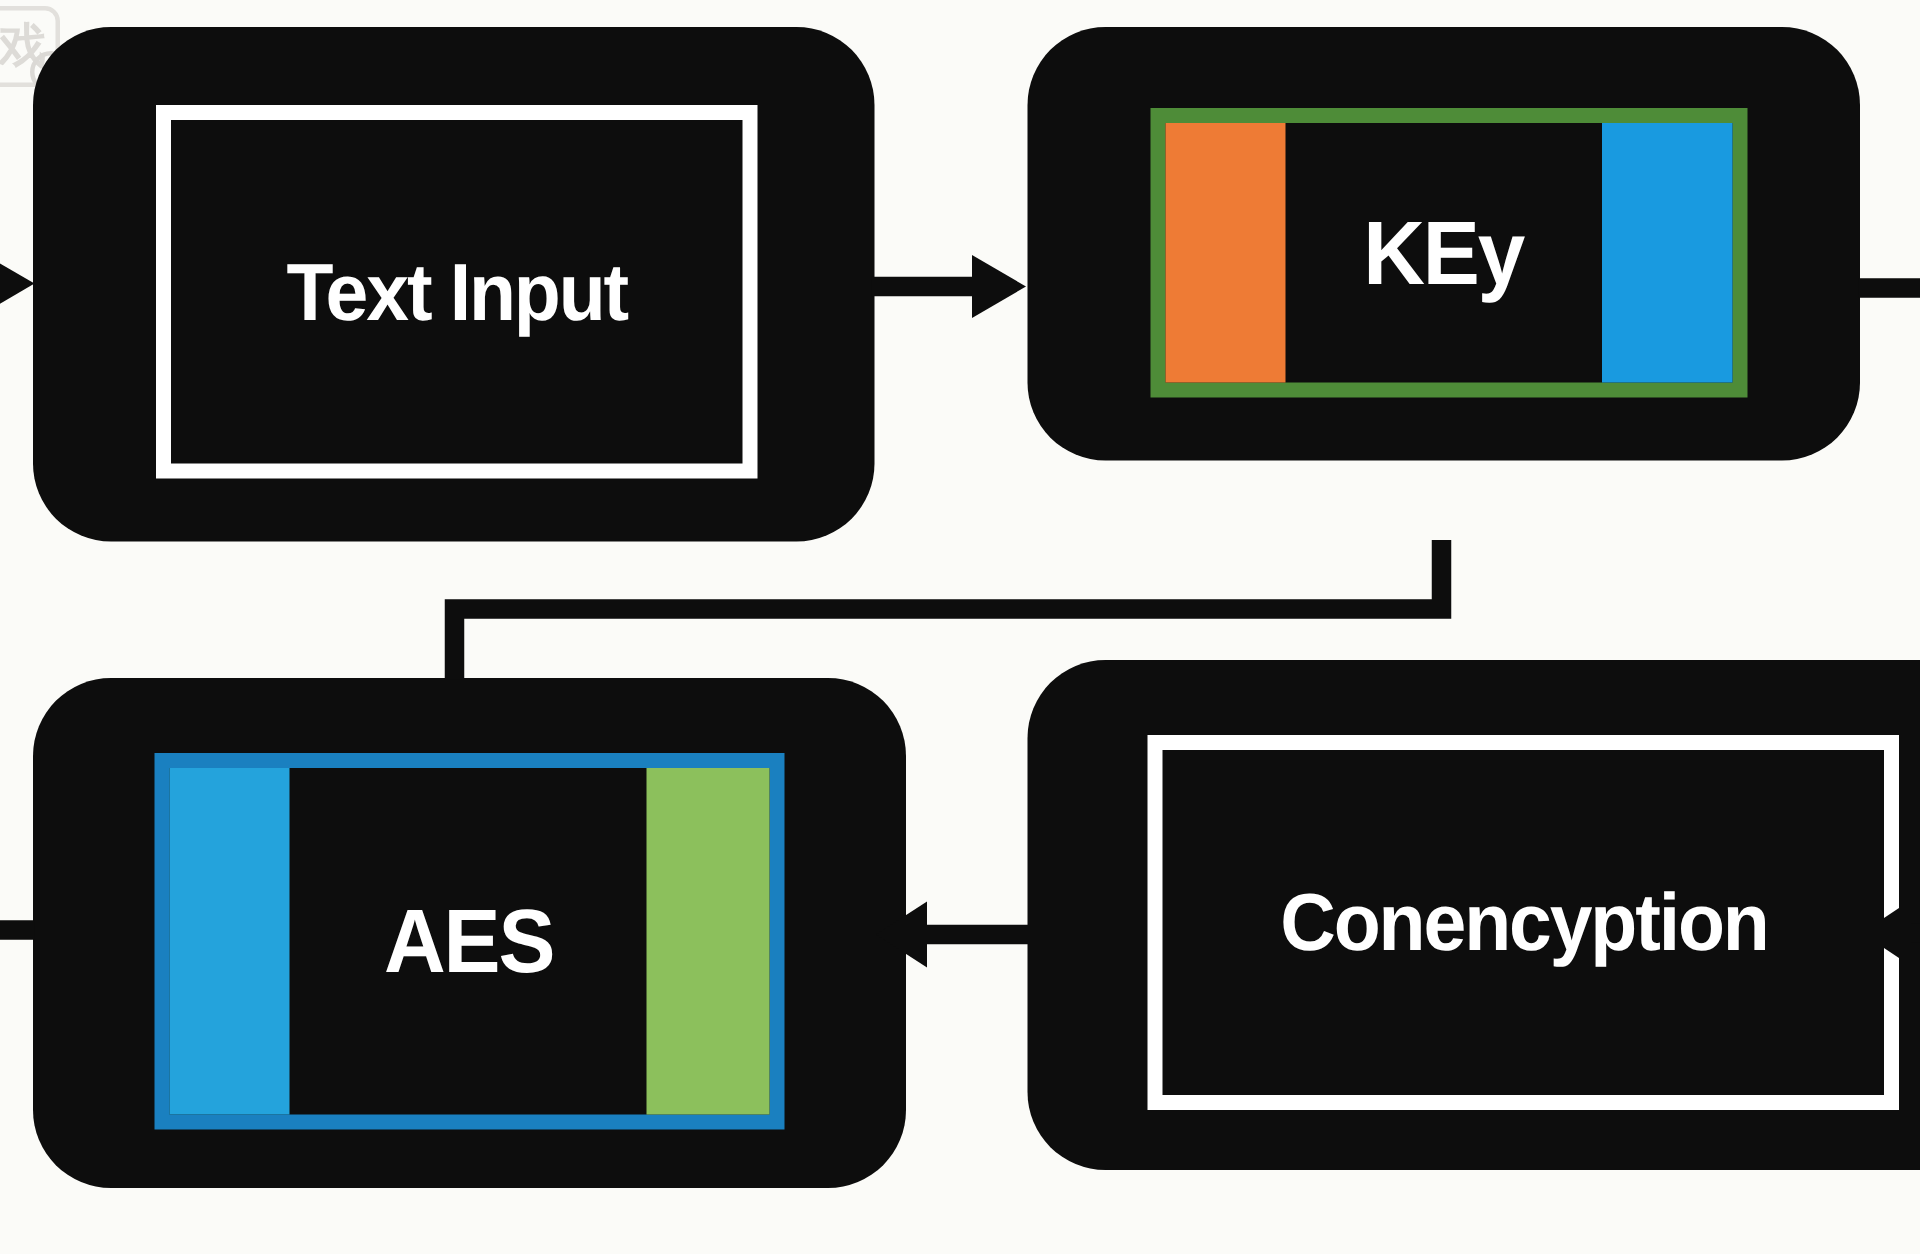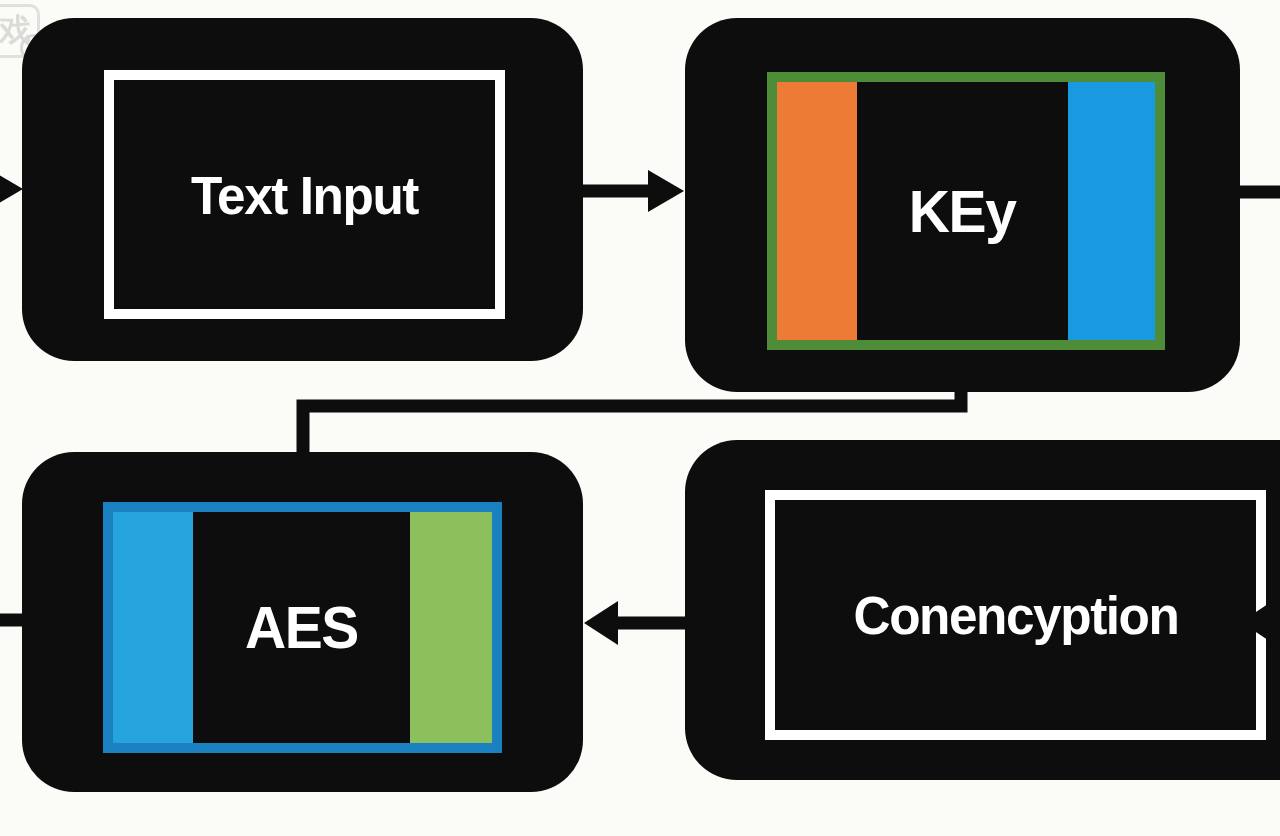--- a/index.html
+++ b/index.html
@@ -52,21 +52,21 @@
     letter-spacing: -1.5px;
     white-space: nowrap;
     transform: scaleX(0.95);
   }
   .bar { height: 100%; }
 
   #node-text-input   { left: 22px;  top: 18px;  width: 561px; height: 343px; }
   #inner-text-input  { left: 82px; right: 78px; top: 52px; bottom: 42px; }
   #label-text-input  { font-size: 54px; }
 
-  #node-key          { left: 685px; top: 18px;  width: 555px; height: 374px; }
+  #node-key          { left: 685px; top: 18px;  width: 555px; height: 289px; }
   #inner-key         { left: 82px; right: 75px; top: 54px; bottom: 42px; }
   #label-key         { font-size: 60px; }
   #key-bar-left      { width: 80px; }
   #key-bar-right     { width: 87px; }
 
   #node-aes          { left: 22px;  top: 452px; width: 561px; height: 340px; }
   #inner-aes         { left: 81px; right: 81px; top: 50px; bottom: 39px; }
   #label-aes         { font-size: 60px; }
   #aes-bar-left      { width: 80px; }
   #aes-bar-right     { width: 82px; }
@@ -104,21 +104,21 @@
   <div class="node" id="node-key" style="background-color: rgb(13, 13, 13);">
     <div class="node-inner" id="inner-key" style="border-color: rgb(78, 140, 56); background-color: rgb(13, 13, 13);">
       <div class="bar" id="key-bar-left" style="background-color: rgb(238, 123, 53);"></div>
       <div class="fill-middle">
         <span class="node-label" id="label-key" style="color: rgb(255, 255, 255);">KEy</span>
       </div>
       <div class="bar" id="key-bar-right" style="background-color: rgb(25, 154, 224);"></div>
     </div>
   </div>
 
-  <div class="node" id="node-aes" style="background-color: rgb(13, 13, 13);">
+  <div class="node" id="node-aes" style="background-color: rgb(13, 13, 13); padding-left: 21px;">
     <div class="node-inner" id="inner-aes" style="border-color: rgb(26, 128, 192); background-color: rgb(13, 13, 13);">
       <div class="bar" id="aes-bar-left" style="background-color: rgb(36, 163, 220);"></div>
       <div class="fill-middle">
         <span class="node-label" id="label-aes" style="color: rgb(255, 255, 255);">AES</span>
       </div>
       <div class="bar" id="aes-bar-right" style="background-color: rgb(140, 192, 92);"></div>
     </div>
   </div>
 
   <div class="node" id="node-conencyption" style="background-color: rgb(13, 13, 13);">

